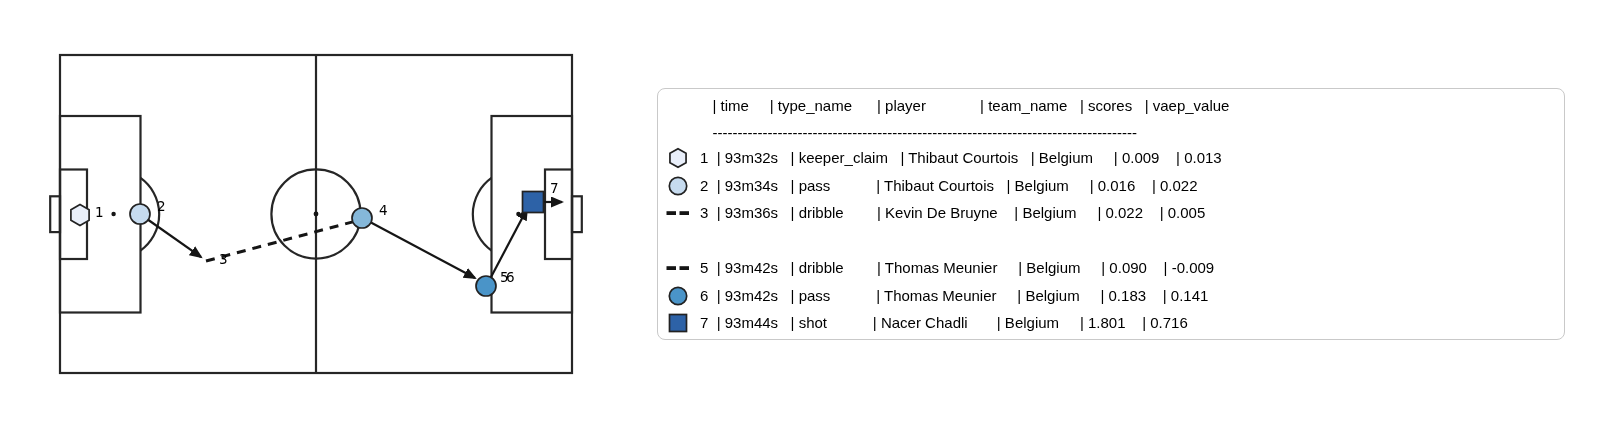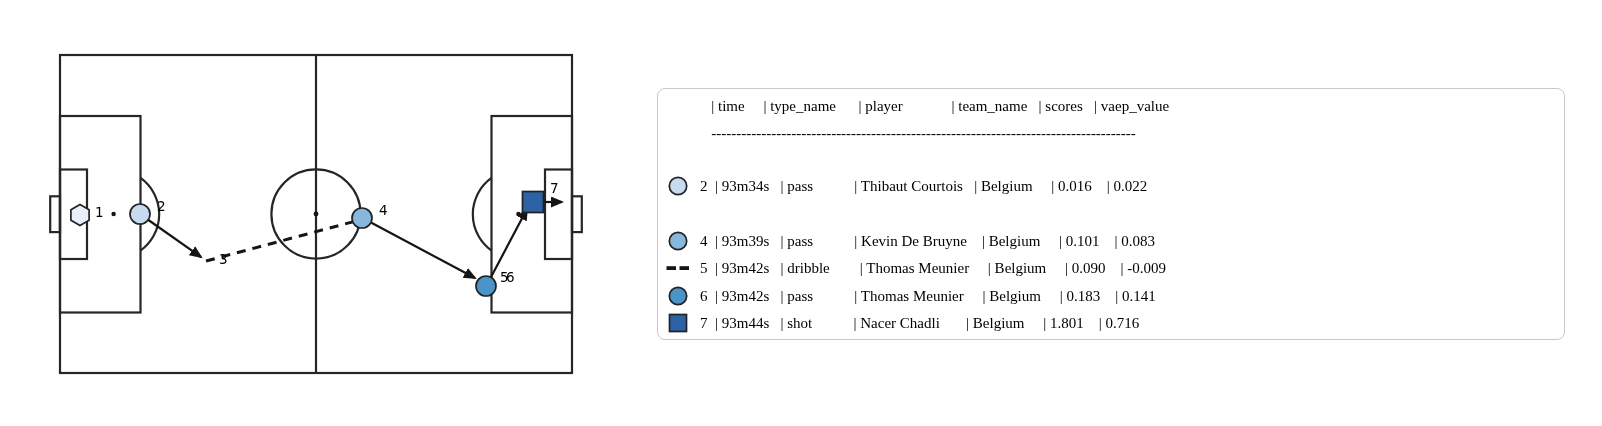--- a/index.html
+++ b/index.html
@@ -8,21 +8,21 @@
     font-family:"DejaVu Sans",sans-serif;color:#000;
   }
   .pitch-svg{position:absolute;left:0;top:0;}
   .legend-box{
     position:absolute;left:657px;top:88px;width:908px;height:252px;
     background:#ffffff;border:1.6px solid #c9c9c9;border-radius:8px;box-sizing:border-box;
   }
   .trow{position:absolute;left:0;width:100%;height:20px;line-height:20px;}
   .trow .txt{
     position:absolute;left:42px;top:0;white-space:pre;
-    font-family:Liberation Serif, serif;font-size:15px;color:#000;
+    font-family:Liberation Sans, sans-serif;font-size:15px;color:#000;
   }
   .ticon{position:absolute;left:8px;top:-1px;width:24px;height:22px;}
 </style>
 </head>
 <body>
 
 <div class="canvas">
 
   <svg class="pitch-svg" width="640" height="426" viewBox="0 0 640 426">
     <defs>
@@ -75,30 +75,37 @@
       </g>
   </svg>
 
   <div class="legend-box" id="legend-box">
       <div class="trow" style="top: 7px;">
         <span class="txt">   | time     | type_name      | player             | team_name   | scores   | vaep_value  </span>
       </div>
       <div class="trow" style="top: 34px;">
         <span class="txt">   -------------------------------------------------------------------------------------</span>
       </div>
+      <div class="trow" style="top: 59px;">
+        <span class="txt">1  | 93m32s   | keeper_claim   | Thibaut Courtois   | Belgium     | 0.009    | 0.013       </span>
+        <svg class="ticon" width="24" height="22">
+          <polygon points="12,1.6999999999999993 20.053800000000003,6.35 20.053800000000003,15.65 12,20.3 3.9461999999999993,15.65 3.9461999999999993,6.35" fill="#e9effa" stroke="#222222" stroke-width="1.7"></polygon>
+        </svg>
+      </div>
       <div class="trow" style="top: 86.5px;">
         <span class="txt">2  | 93m34s   | pass           | Thibaut Courtois   | Belgium     | 0.016    | 0.022       </span>
         <svg class="ticon" width="24" height="22">
           <circle cx="12" cy="11" r="8.7" fill="#c6dbef" stroke="#222222" stroke-width="1.7"></circle>
         </svg>
       </div>
-      <div class="trow" style="top: 141.5px;">
-        <span class="txt">4  | 93m39s   | pass           | Kevin De Bruyne    | Belgium     | 0.101    | 0.083       </span>
+      <div class="trow" style="top: 114px;">
+        <span class="txt">3  | 93m36s   | dribble        | Kevin De Bruyne    | Belgium     | 0.022    | 0.005       </span>
         <svg class="ticon" width="24" height="22">
-          <circle cx="12" cy="11" r="8.7" fill="#85b8da" stroke="#222222" stroke-width="1.7"></circle>
+          <rect x="0.5" y="9.2" width="9.5" height="3.8" fill="#151515"></rect>
+          <rect x="13.5" y="9.2" width="9.5" height="3.8" fill="#151515"></rect>
         </svg>
       </div>
       <div class="trow" style="top: 169px;">
         <span class="txt">5  | 93m42s   | dribble        | Thomas Meunier     | Belgium     | 0.090    | -0.009      </span>
         <svg class="ticon" width="24" height="22">
           <rect x="0.5" y="9.2" width="9.5" height="3.8" fill="#151515"></rect>
           <rect x="13.5" y="9.2" width="9.5" height="3.8" fill="#151515"></rect>
         </svg>
       </div>
       <div class="trow" style="top: 196.5px;">

